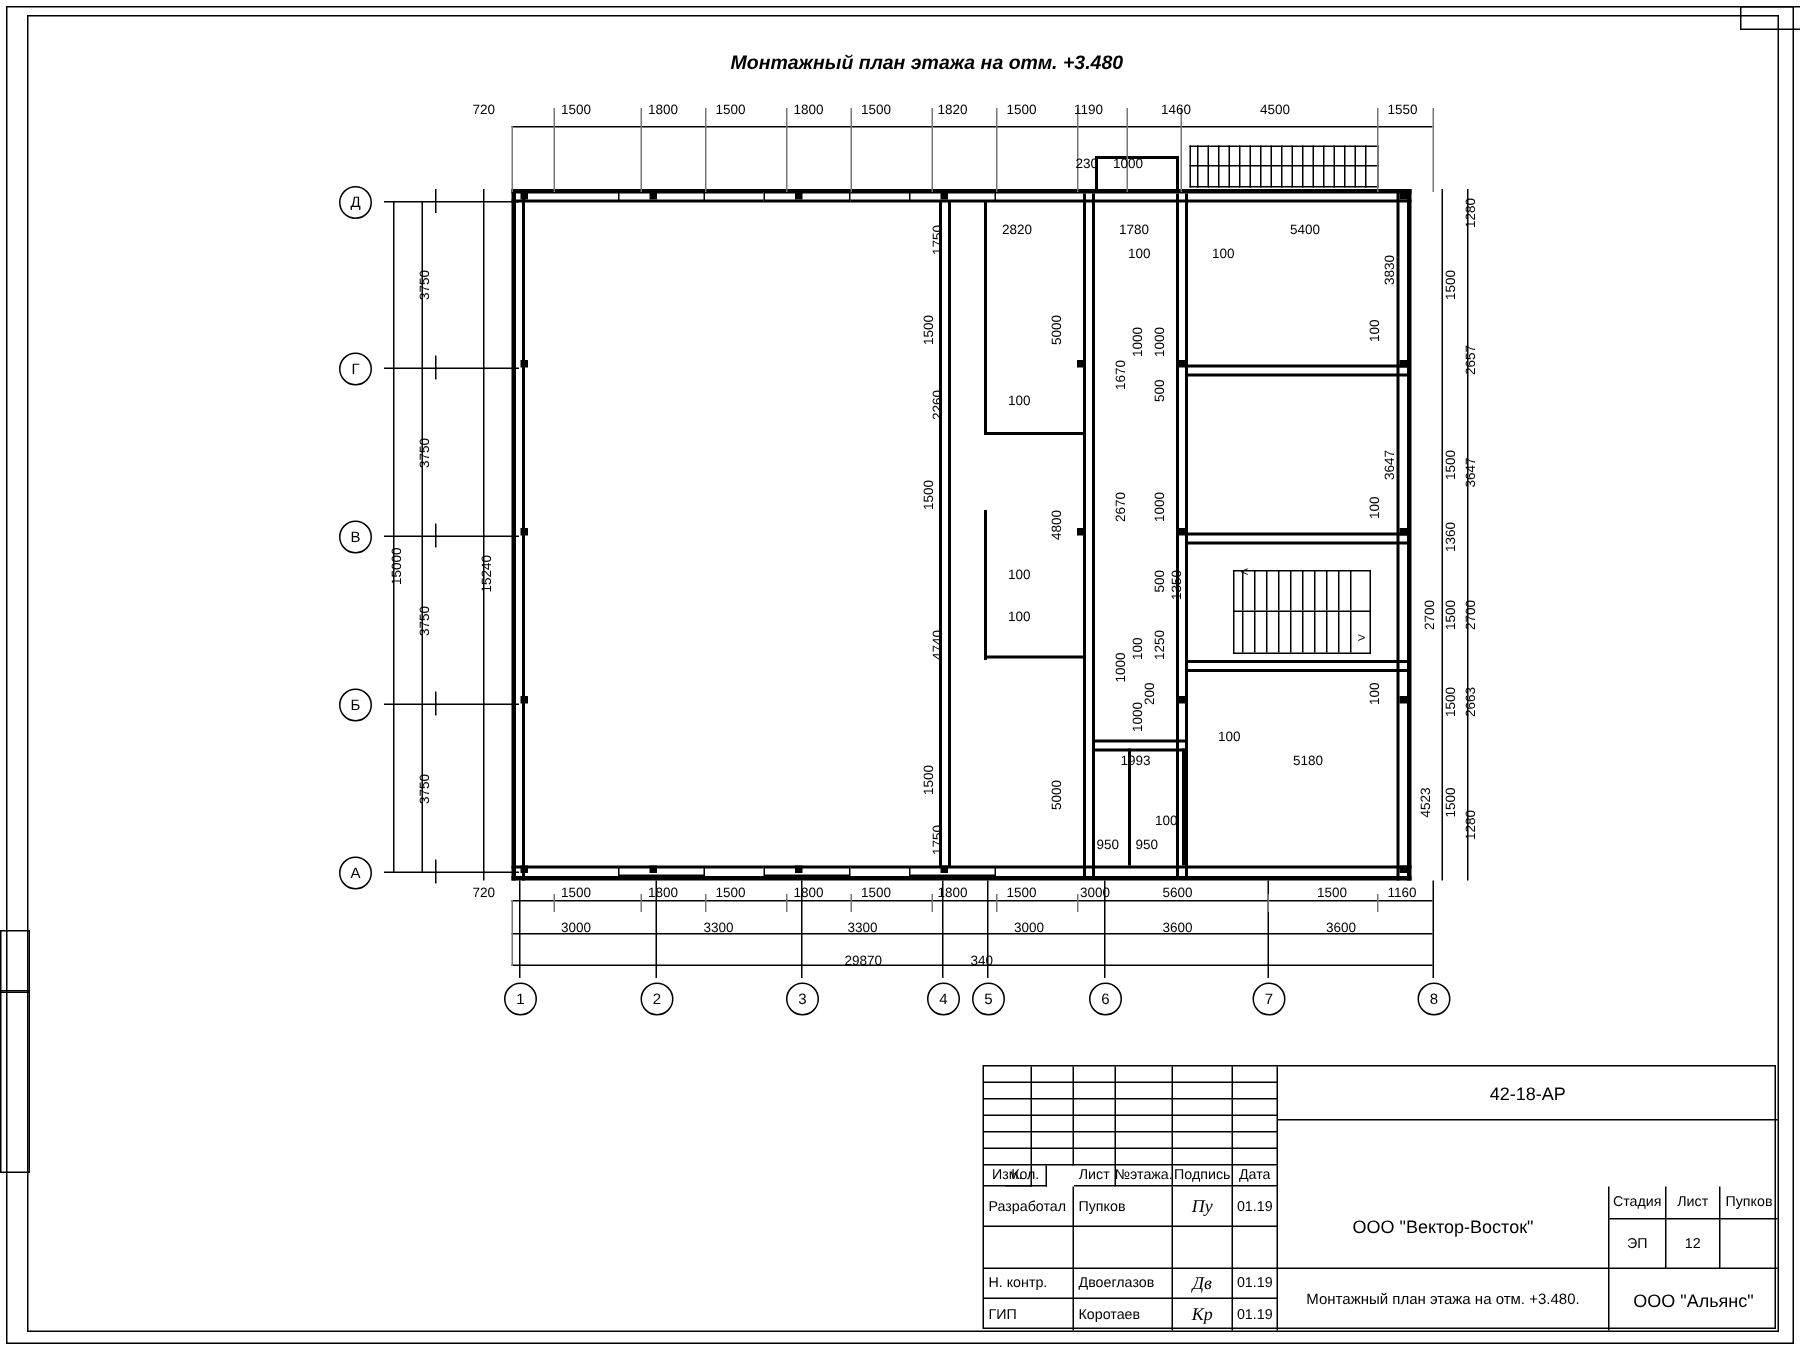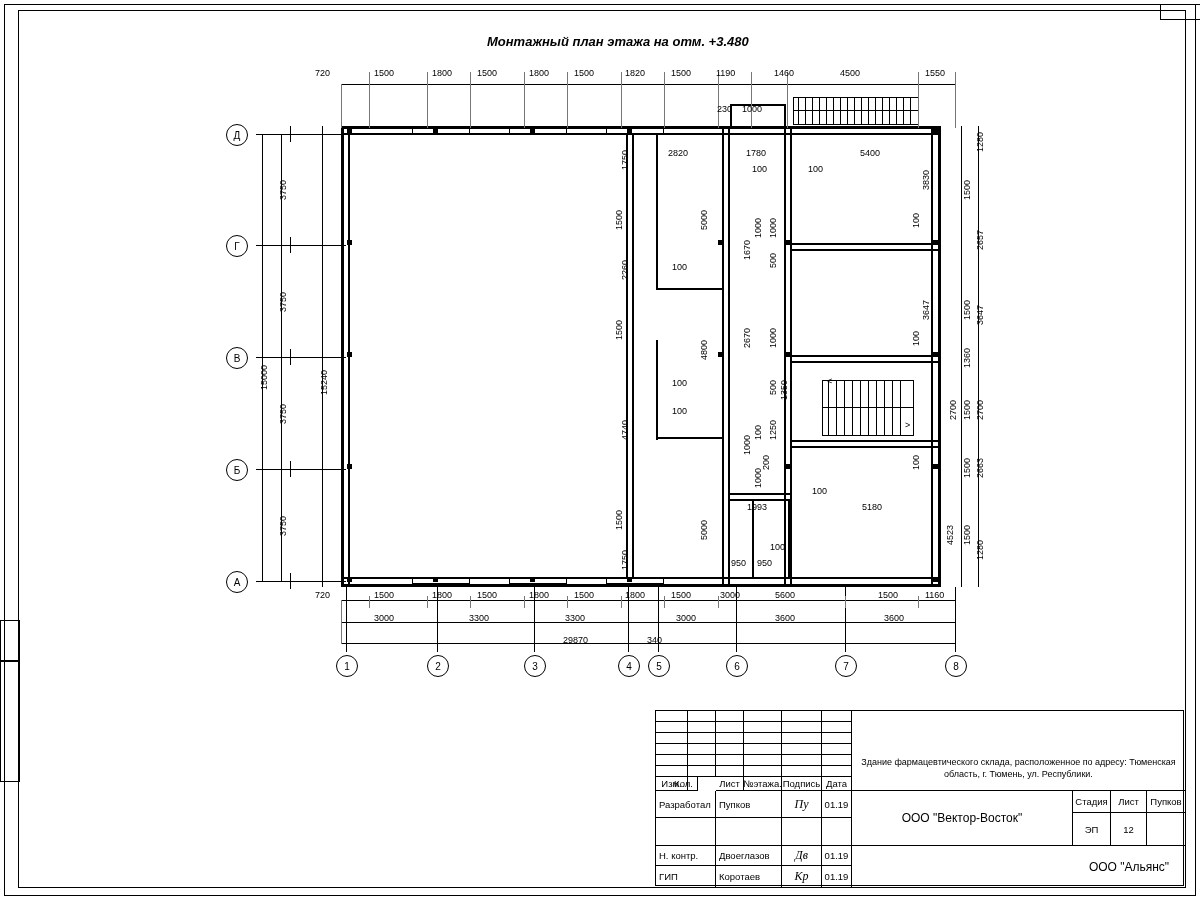--- a/index.html
+++ b/index.html
@@ -402,28 +402,29 @@
     <div class="tbc l" style="left:0;top:135px;width:60px;height:20px;">Н. контр.</div>
     <div class="tbc l" style="left:60px;top:135px;width:66px;height:20px;">Двоеглазов</div>
     <div class="tbc sig" style="left:126px;top:135px;width:40px;height:20px;">Дв</div>
     <div class="tbc" style="left:166px;top:135px;width:30px;height:20px;">01.19</div>
 
     <div class="tbc l nb" style="left:0;top:155px;width:60px;height:21px;">ГИП</div>
     <div class="tbc l nb" style="left:60px;top:155px;width:66px;height:21px;">Коротаев</div>
     <div class="tbc sig nb" style="left:126px;top:155px;width:40px;height:21px;">Кр</div>
     <div class="tbc nb" style="left:166px;top:155px;width:30px;height:21px;">01.19</div>
 
-
-    <div class="tbc" style="left:196px;top:36px;width:333px;height:44px;border-right:none;font-size:9px;line-height:1.3;">Здание фармацевтического склада, расположенное по адресу: Тюменская область, г. Тюмень, ул. Республики.</div>
+    <div class="tbc big" style="left:196px;top:0;width:333px;height:36px;border-right:none;">42-18-АР</div>
+
 
     <div class="tbc big" style="left:196px;top:80px;width:221px;height:55px;">ООО "Вектор-Восток"</div>
 
     <div class="tbc" style="left:417px;top:80px;width:38px;height:22px;">Стадия</div>
     <div class="tbc" style="left:455px;top:80px;width:36px;height:22px;">Лист</div>
     <div class="tbc nr" style="left:491px;top:80px;width:38px;height:22px;">Пупков</div>
     <div class="tbc" style="left:417px;top:102px;width:38px;height:33px;">ЭП</div>
     <div class="tbc" style="left:455px;top:102px;width:36px;height:33px;">12</div>
     <div class="tbc nr" style="left:491px;top:102px;width:38px;height:33px;"></div>
 
+    <div class="tbc nb" style="left:196px;top:135px;width:221px;height:41px;font-size:10px;line-height:1.35;">Монтажный план этажа на отм. +3.480.</div>
     <div class="tbc big nb nr" style="left:417px;top:135px;width:112px;height:41px;">ООО "Альянс"</div>
   </div>
 
 </div>
 
 </body></html>

